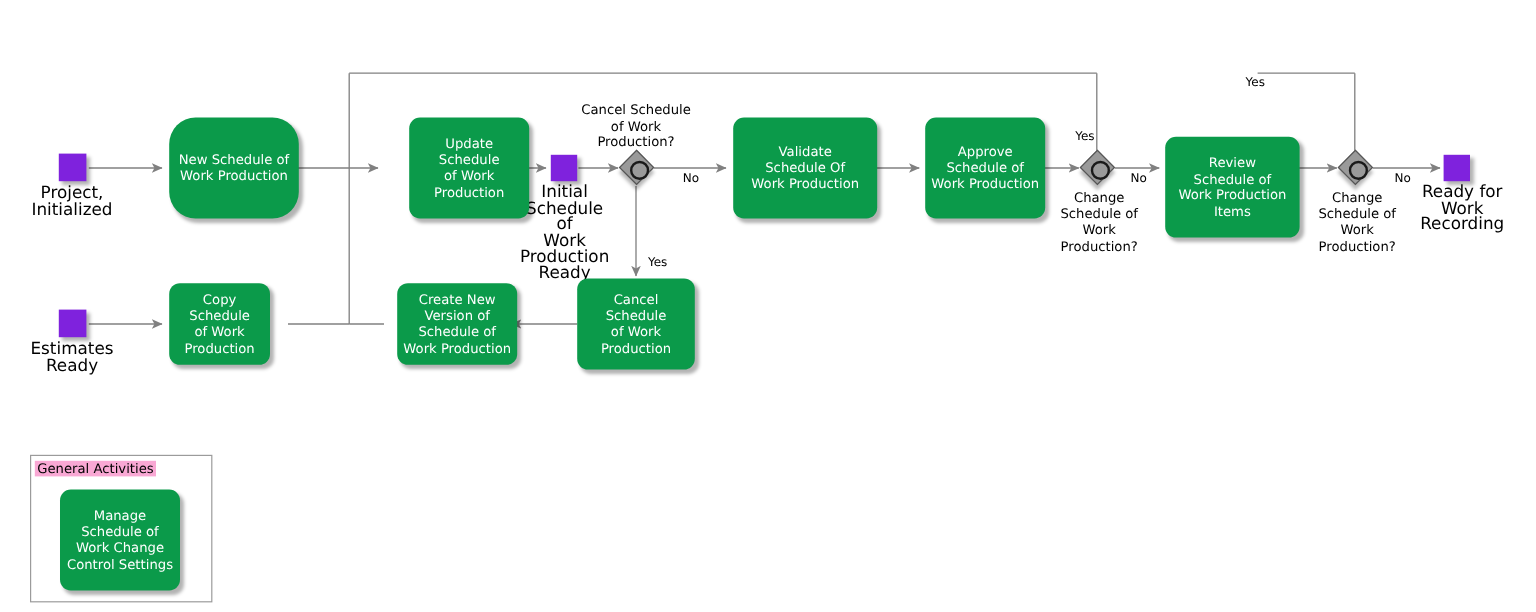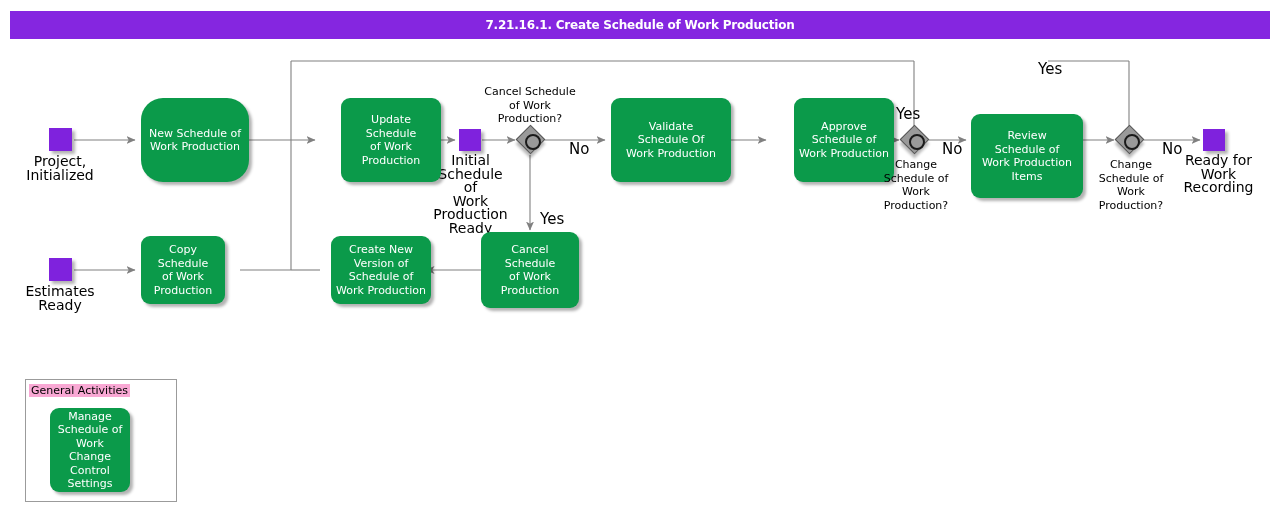--- a/index.html
+++ b/index.html
@@ -71,43 +71,40 @@
     border:2px solid #1A1A1A;border-radius:50%;
     background:#9A9A9A;
   }
   .gw-label{
     position:absolute;text-align:center;font-size:11px;line-height:13.5px;
     color:#000000;font-family:"DejaVu Sans", sans-serif;white-space:pre-line;
   }
 
   
   .edge-label{
-    position:absolute;font-size:15px;line-height:13px;color:#000000;
+    position:absolute;font-size:10px;line-height:13px;color:#000000;
     font-family:"DejaVu Sans", sans-serif;white-space:nowrap;
   }
 
   
   .group-box{
     position:absolute;left:25px;top:379px;width:150px;height:121px;
     border:1px solid #9B9B9B;background:transparent;
   }
   .group-title{
     position:absolute;left:29px;top:384px;
     font-size:11px;color:#000000;background:#f9a8d4;padding:0 2px;
     font-family:"DejaVu Sans", sans-serif;white-space:nowrap;
   }
 </style>
 </head>
 <body>
 
 <div id="canvas">
 
-  <div class="header-bar">
-    <div class="header-title">7.21.16.1. Create Schedule of Work Production</div>
-  </div>
 
   <svg id="wires" viewBox="0 0 1280 510" xmlns="http://www.w3.org/2000/svg">
     <defs>
       <marker id="ah" markerWidth="9" markerHeight="8" refX="8.5" refY="4" orient="auto" markerUnits="userSpaceOnUse">
         <path d="M0,0 L9,4 L0,8 L2.2,4 Z" fill="#808080"></path>
       </marker>
     </defs>
     <g stroke="#808080" stroke-width="1.1" fill="none">
 
       <path d="M74,140 L135,140" marker-end="url(#ah)"></path>
@@ -186,30 +183,30 @@
 Work Production</div>
 
   <div class="task" style="left: 481px; top: 232px; width: 98px; height: 76px; white-space: pre-line;">Cancel Schedule
 of Work
 Production</div>
 
   <div class="task" style="left: 611px; top: 98px; width: 120px; height: 84px; white-space: pre-line;">Validate
 Schedule Of
 Work Production</div>
 
-  <div class="task" style="left: 794px; top: 98px; width: 100px; height: 84px; white-space: pre-line;">Approve
+  <div class="task" style="left: 771px; top: 98px; width: 100px; height: 84px; white-space: pre-line;">Approve
 Schedule of
 Work Production</div>
 
   <div class="task" style="left: 971px; top: 114px; width: 112px; height: 84px; white-space: pre-line;">Review
 Schedule of
 Work Production
 Items</div>
 
-  <div class="task" style="left: 50px; top: 408px; width: 80px; height: 84px; white-space: pre-line;">Manage
+  <div class="task" style="left: 50px; top: 408px; width: 100px; height: 84px; white-space: pre-line;">Manage
 Schedule of
 Work Change
 Control Settings</div>
 
   <div class="gateway" style="left:517px;top:126px;">
     <div class="gw-diamond"></div>
     <div class="gw-ring"></div>
   </div>
   <div class="gw-label" style="left: 471px; top: 85px; width: 118px; white-space: pre-line;">Cancel Schedule
 of Work

